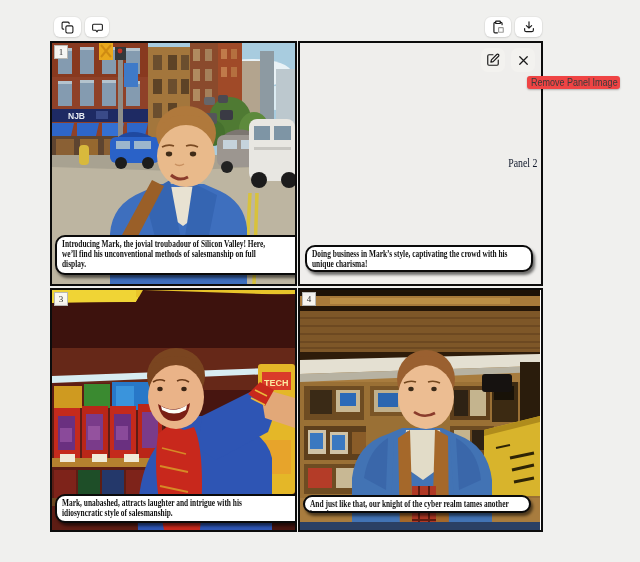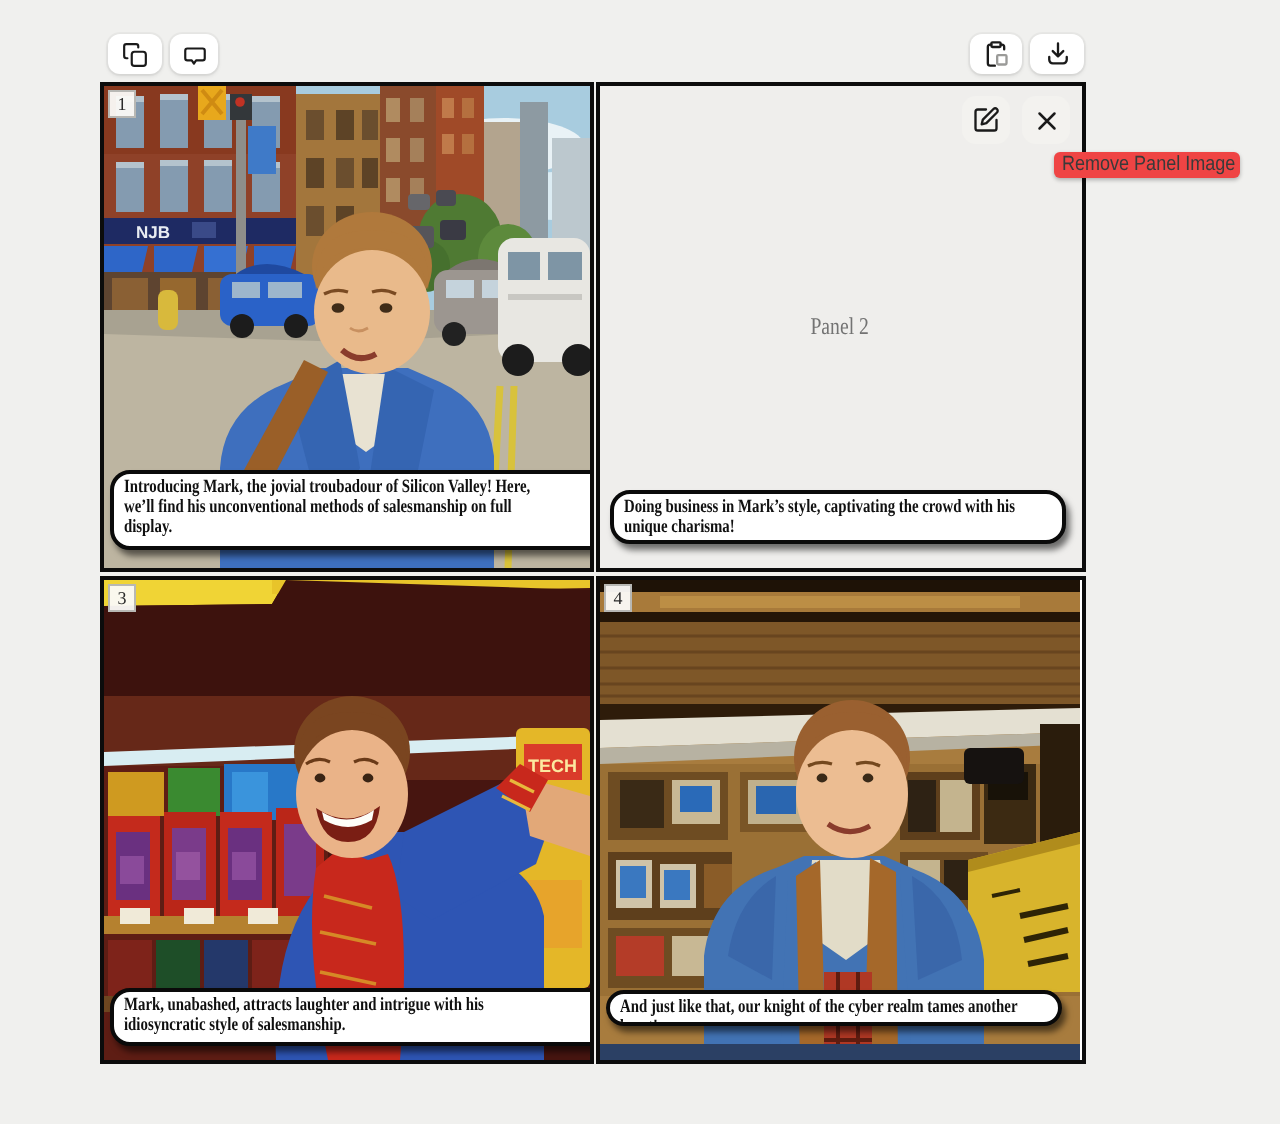--- a/index.html
+++ b/index.html
@@ -174,21 +174,21 @@
       <path d="M119 132 q8 7 17 2" stroke="#8a3c2c" stroke-width="3" fill="none"></path>
       <path d="M123 121 q4 3 9 0" stroke="#c89060" stroke-width="1.4" fill="none"></path>
     </g>
   </svg>
   <div class="cap" style="left:3px;top:192px;width:268px;height:40px;">
       <i>Introducing Mark, the jovial troubadour of Silicon Valley! Here,<br>we’ll find his unconventional methods of salesmanship on full<br>display.</i>
     </div>
 </div>
 
 <div class="panel" style="left:298px;top:41px;width:244.5px;height:245px;background:#efeeec;">
-  <div style="position:absolute;left:0;top:0;right:0;bottom:0;display:flex;align-items:center;justify-content:center;font:12px 'Liberation Serif',serif;color:#737373;">
+  <div style="position:absolute;left:0;top:0;right:0;bottom:0;display:flex;align-items:center;justify-content:flex-end;font:12px 'Liberation Serif',serif;color:#0f172a;">
       <span style="transform:scaleX(0.82);display:inline-block;">Panel 2</span>
     </div>
   <div class="gbtn" style="left:181px;top:5px;">
     <svg width="14" height="14" viewBox="0 0 24 24" fill="none" stroke="#1a1a1a" stroke-width="2" stroke-linecap="round" stroke-linejoin="round">
         <path d="M12 3H5a2 2 0 0 0-2 2v14a2 2 0 0 0 2 2h14a2 2 0 0 0 2-2v-7"></path>
         <path d="M18.4 2.6a2.1 2.1 0 0 1 3 3L12.3 14.7l-4 1 1-4z"></path>
       </svg>
   </div>
   <div class="gbtn" style="left:211px;top:5px;">
     <svg width="15" height="15" viewBox="0 0 24 24" fill="none" stroke="#1a1a1a" stroke-width="2" stroke-linecap="round" stroke-linejoin="round">

